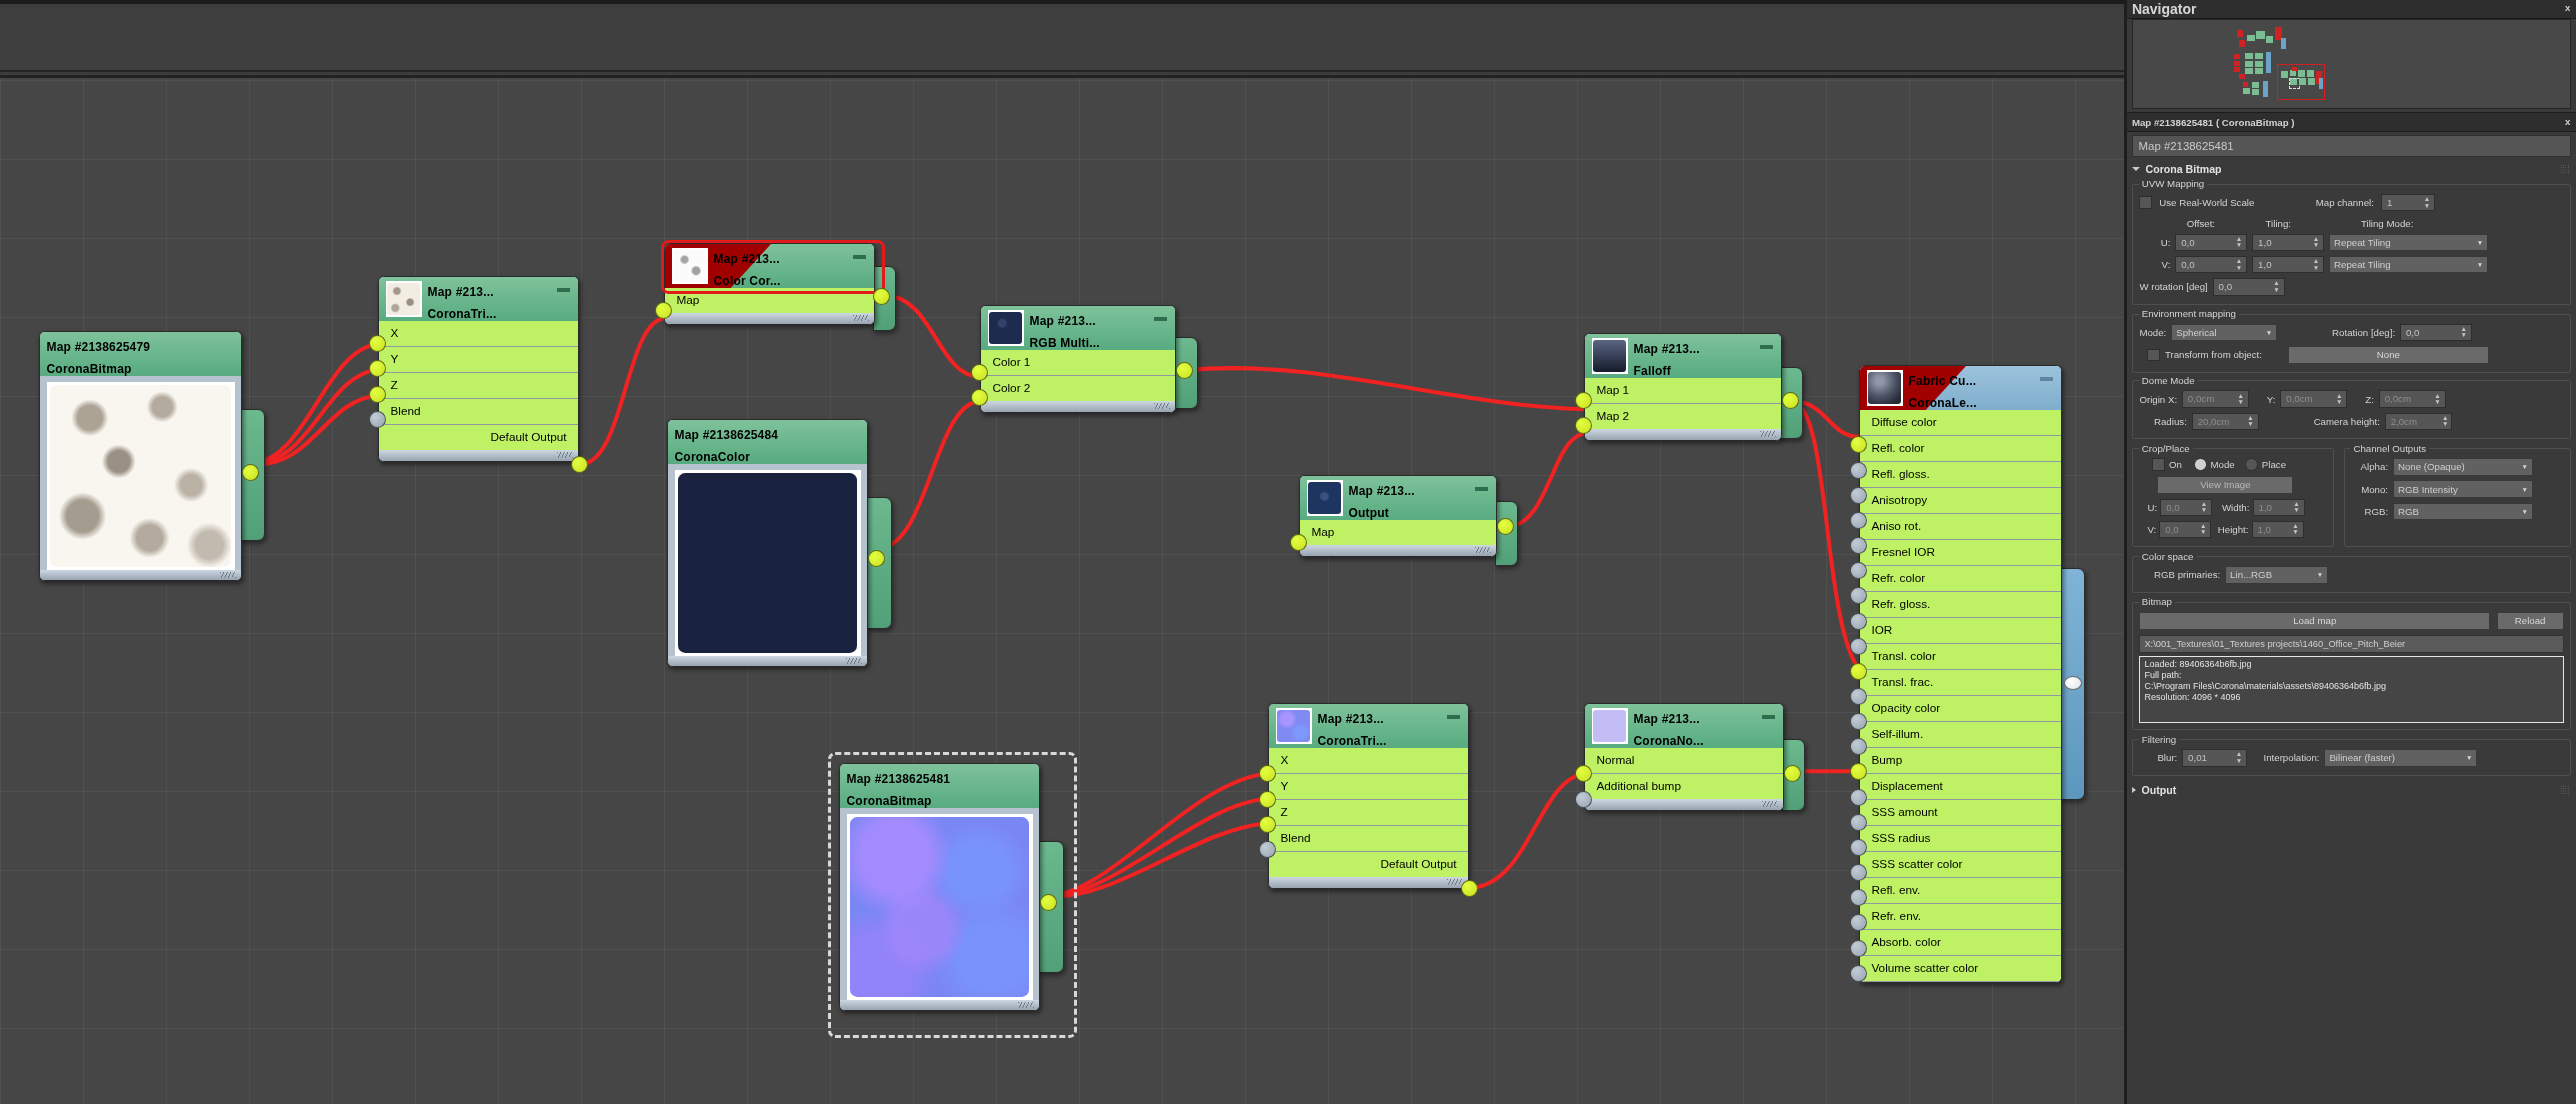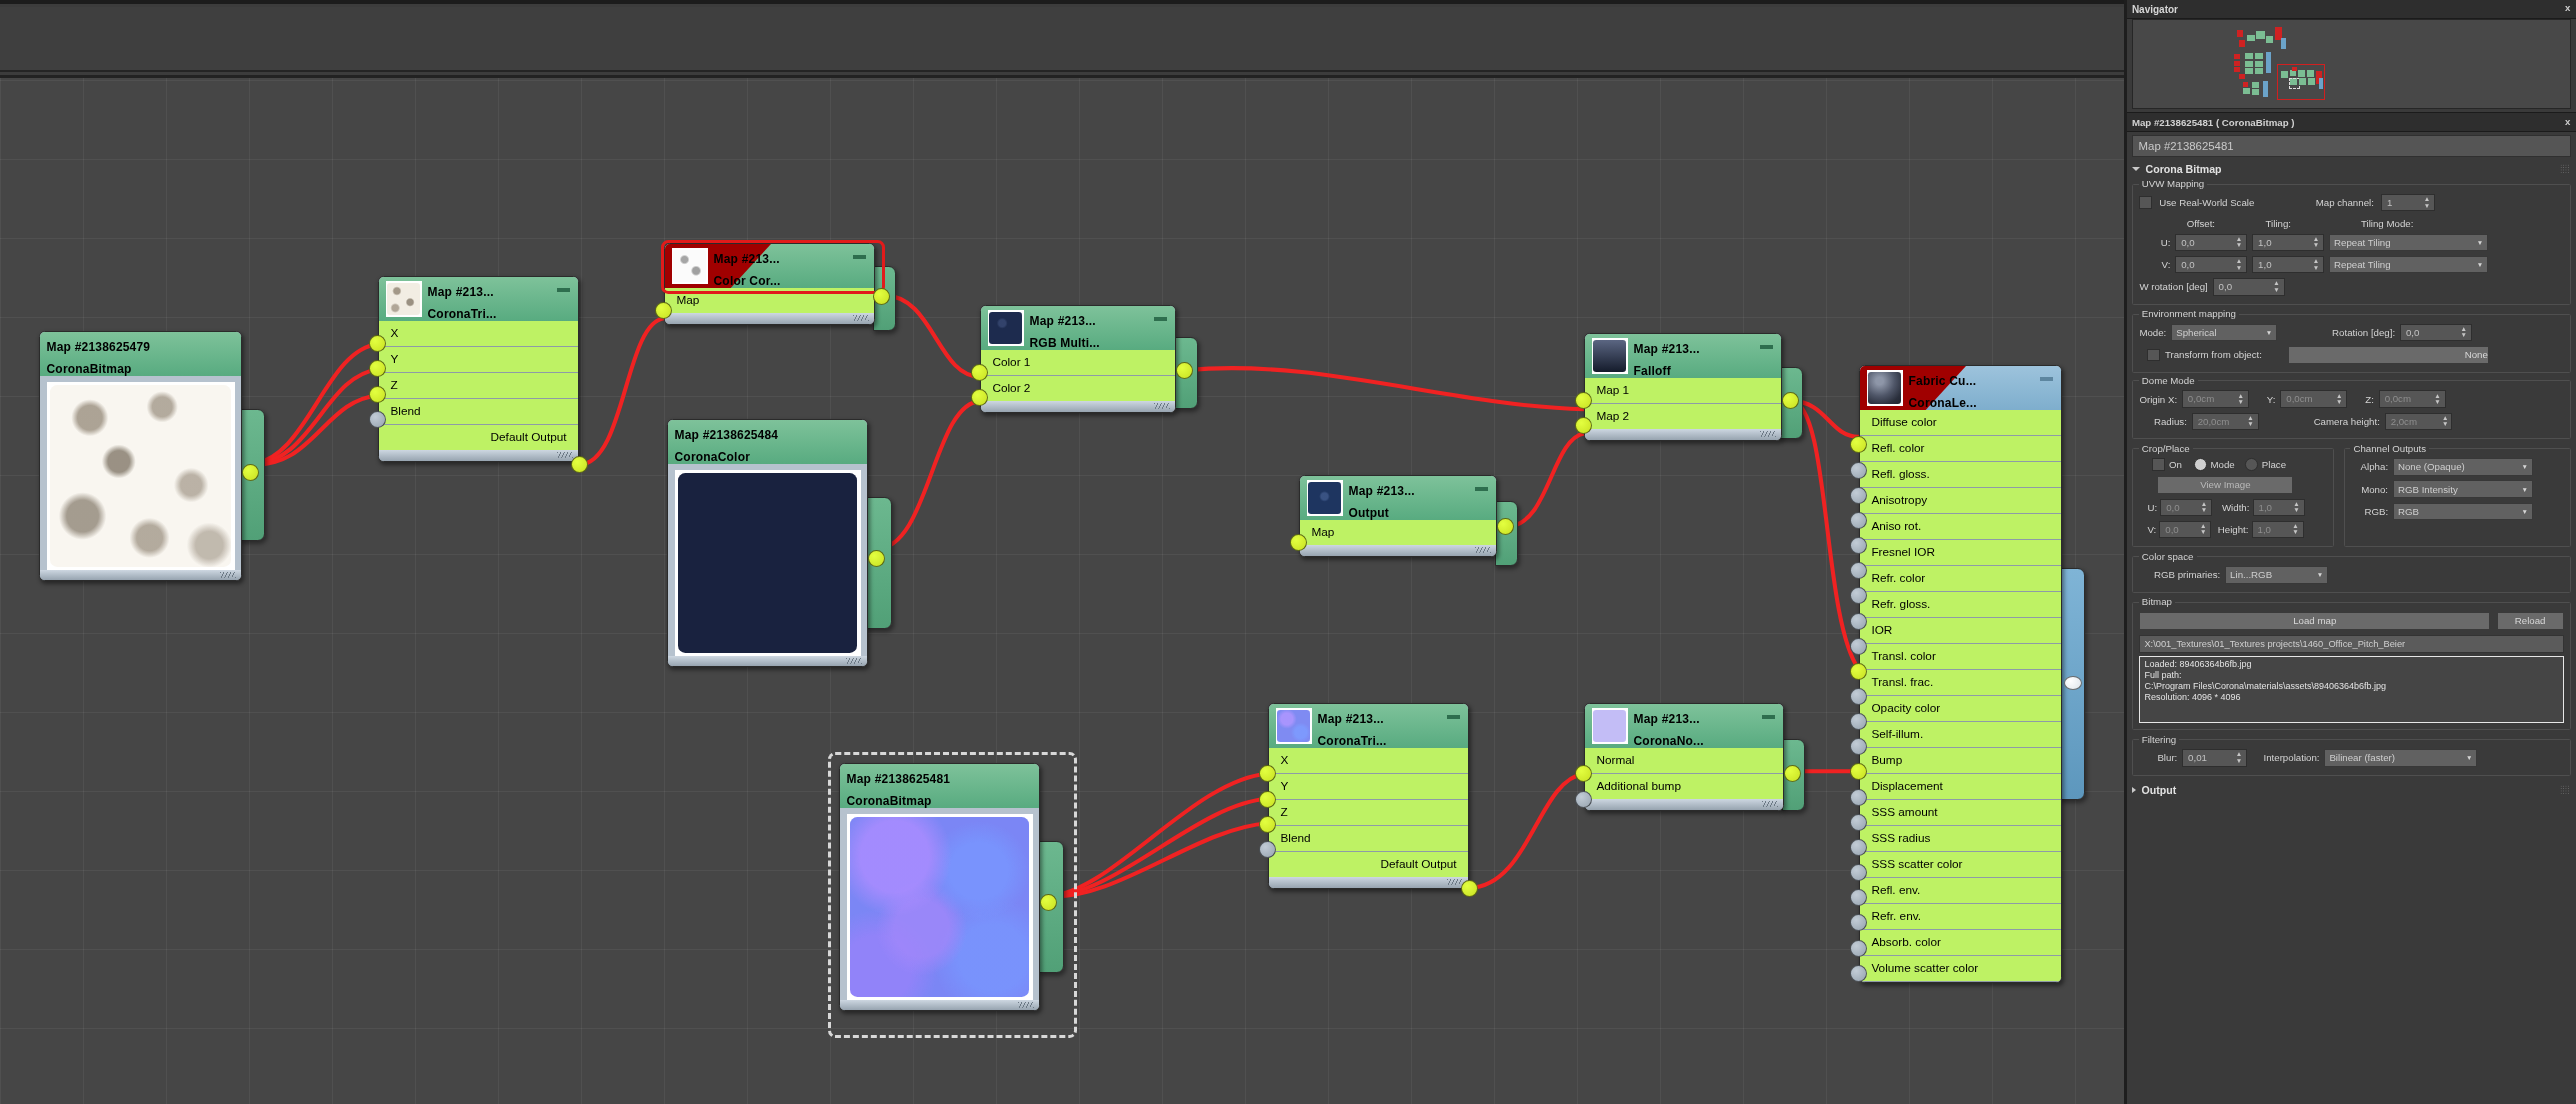--- a/index.html
+++ b/index.html
@@ -71,21 +71,21 @@
 
   
   .seldash{position:absolute;border:3.2px dashed #d8d8d8;border-radius:7.3px;z-index:0;}
   .redsel{position:absolute;border:3.2px solid #e11b1b;border-radius:7.3px;z-index:5;pointer-events:none;}
 
   
   #right{position:absolute;left:2124px;top:0;width:452px;height:1105px;background:#3a3a3a;
          border-left:3.2px solid #1e1e1e;box-sizing:border-box;}
   .pnlbar{height:18px;background:#2e2e2e;border-bottom:0.8px solid #1b1b1b;position:relative;
           display:flex;align-items:center;padding:0 4.9px;}
-  .pnlbar .ttl{font-size:10px;font-weight:bold;color:#d6d6d6;}
+  .pnlbar .ttl{font-size:14px;font-weight:bold;color:#d6d6d6;}
   .pnlbar .x{position:absolute;right:5.7px;top:2.4px;font-size:9.7px;color:#cfcfcf;font-weight:bold;}
   #navbox{height:88px;background:#484848;border:0.8px solid #262626;margin:0 4.9px;position:relative;overflow:hidden;}
   .nvchip{position:absolute;background:#7bbd93;}
   .nvred{position:absolute;background:#cf2222;}
   .nvblue{position:absolute;background:#6ba3c9;}
   .nvsel{position:absolute;border:1.6px solid #d12020;}
   .nvdash{position:absolute;border:0.8px dashed #ddd;}
 
   #titlebar2{height:18px;background:#2e2e2e;border-top:1.6px solid #1b1b1b;border-bottom:0.8px solid #1b1b1b;
              display:flex;align-items:center;padding:0 4.9px;position:relative;margin-top:3.2px;}
@@ -621,21 +621,21 @@
           </span>
           <span class="lbl" style="margin-left:50px;">Rotation [deg]:</span>
           <span class="spin" style="width:70px;justify-content:space-between;">
             <span class="v">0,0</span>
             <span class="ar">▲<br>▼</span>
           </span>
         </div>
         <div class="rw" style="margin-bottom:1.6px;">
           <span class="chk" style="margin-left:8px;"></span>
           <span class="lbl">Transform from object:</span>
-          <span class="btn" style="width:199px;margin-left:21px;justify-content:flex-end;">
+          <span class="btn" style="width:199px;margin-left:21px;">
             <span>None</span>
           </span>
         </div>
       </div>
 
       <div class="grp" style="margin-top:7.3px;">
         <span class="lg">Dome Mode</span>
         <div class="rw">
           <span class="lbl">Origin  X:</span>
           <span class="spin" style="width:65px;justify-content:space-between;">

